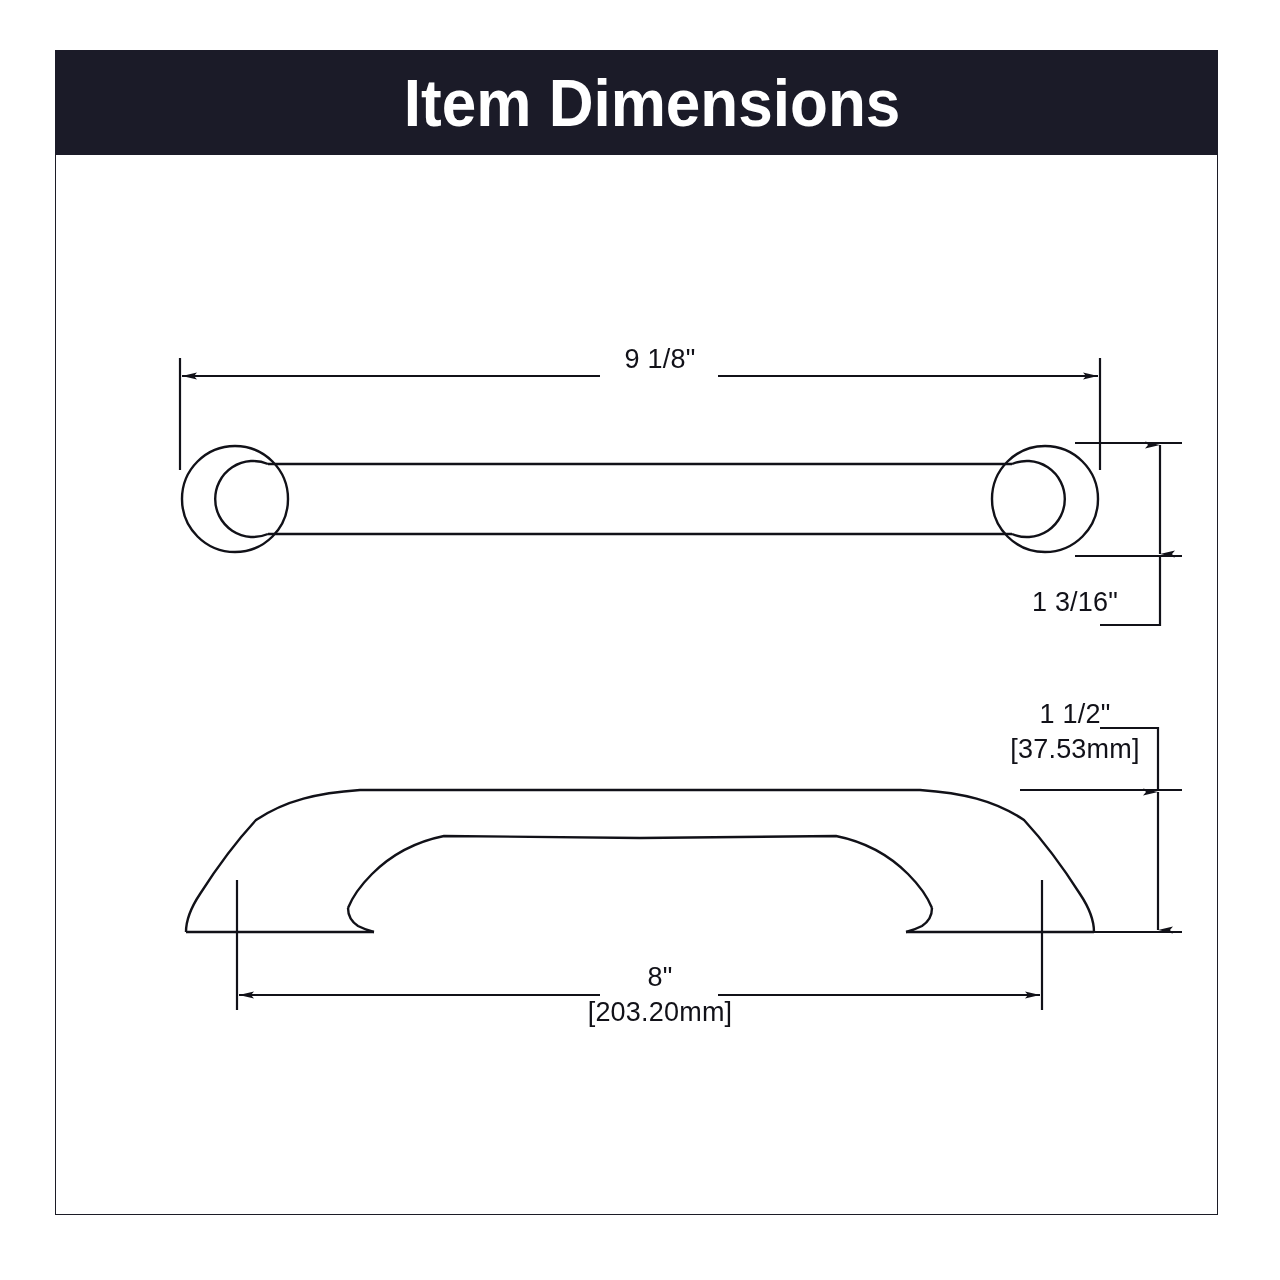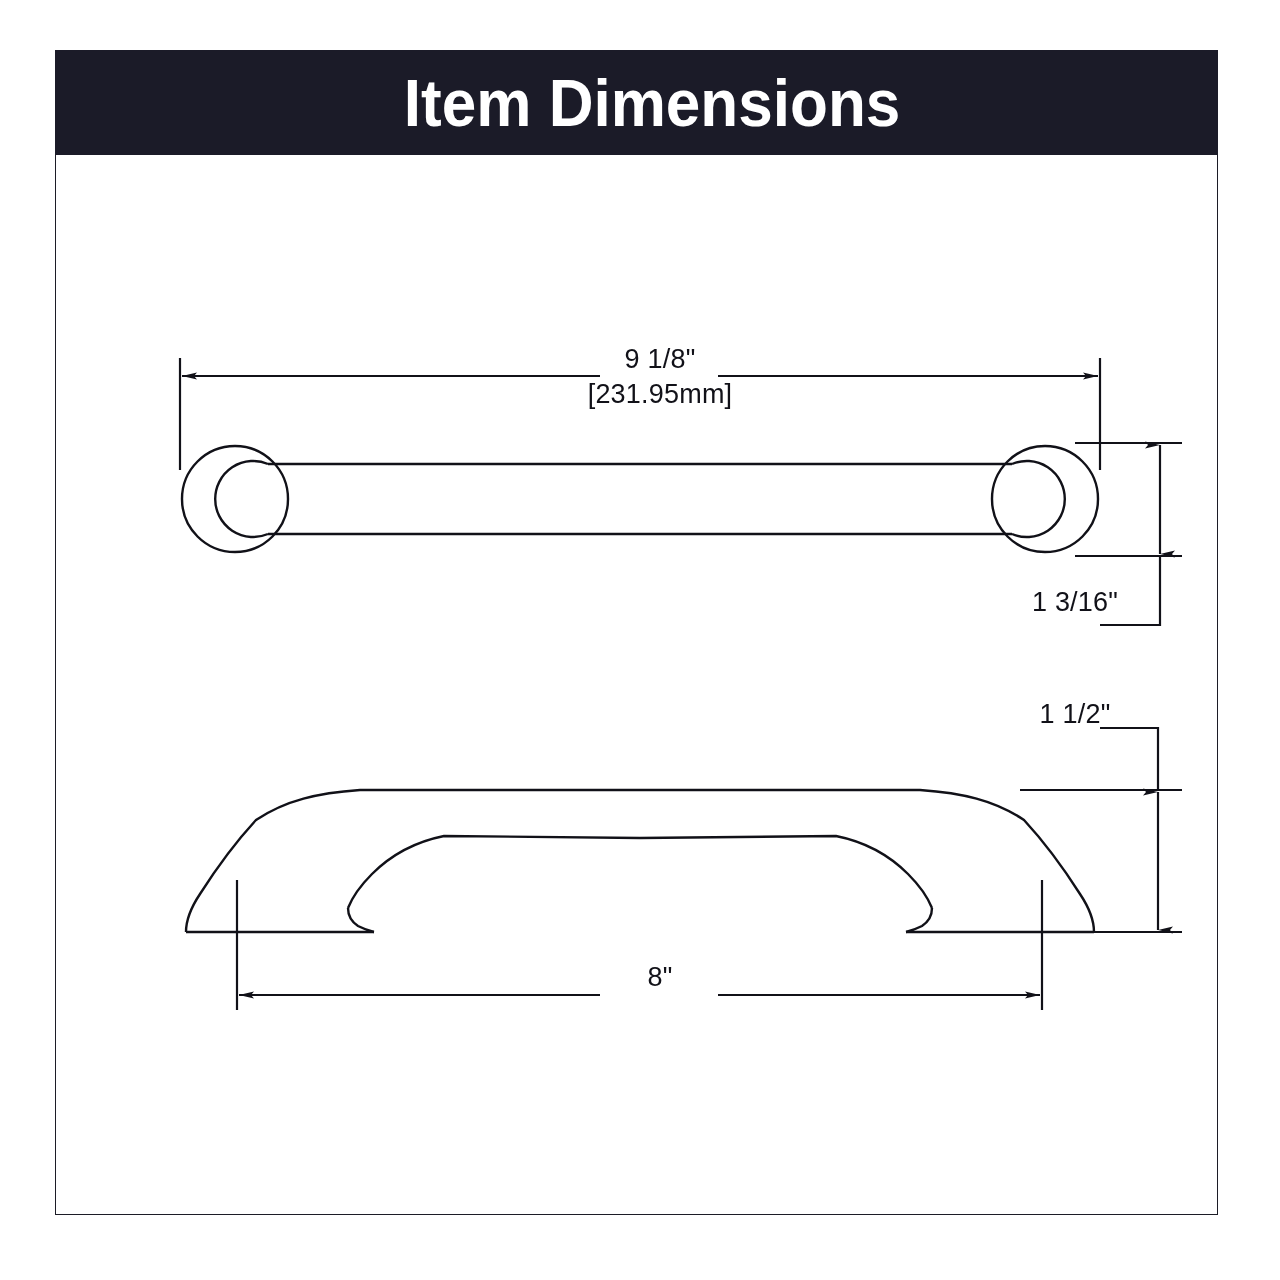--- a/index.html
+++ b/index.html
@@ -191,28 +191,29 @@
       <g stroke-width="2.2">
         <line x1="239" y1="995" x2="600" y2="995" marker-start="url(#arrL)"></line>
         <line x1="718" y1="995" x2="1040" y2="995" marker-end="url(#arrR)"></line>
       </g>
 
     </g>
   </svg>
 
   <div class="dim-label" id="lbl-width">
     <span class="inch">9 1/8"</span>
-    <span class="mm">[231.95mm]</span>
   </div>
 
   <div class="dim-label" id="lbl-depth">
     <span class="inch">1 3/16"</span>
   </div>
 
   <div class="dim-label" id="lbl-proj">
     <span class="inch">1 1/2"</span>
+    <span class="mm">[37.53mm]</span>
   </div>
 
   <div class="dim-label" id="lbl-cc">
     <span class="inch">8"</span>
+    <span class="mm">[203.20mm]</span>
   </div>
 
 </div>
 
 </body></html>

